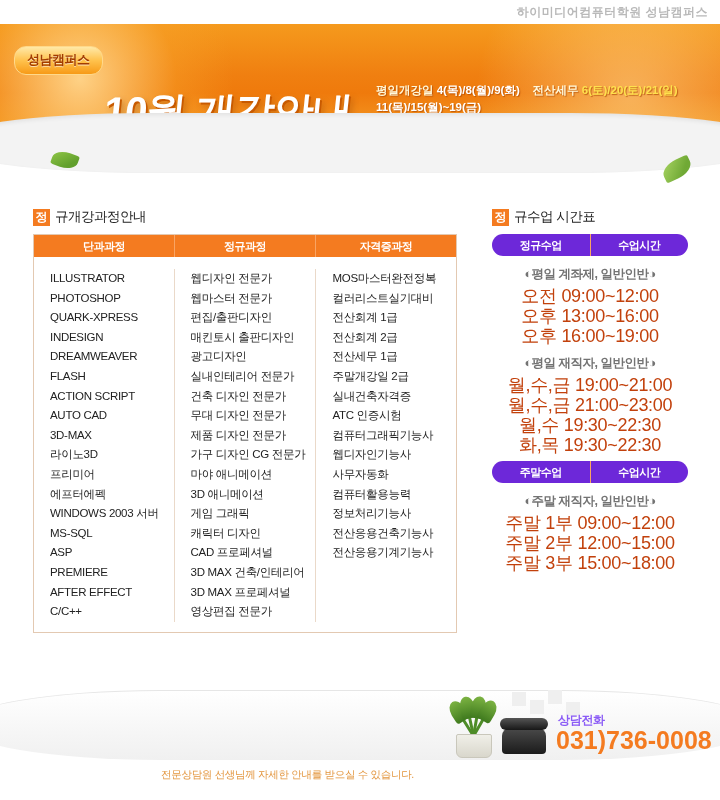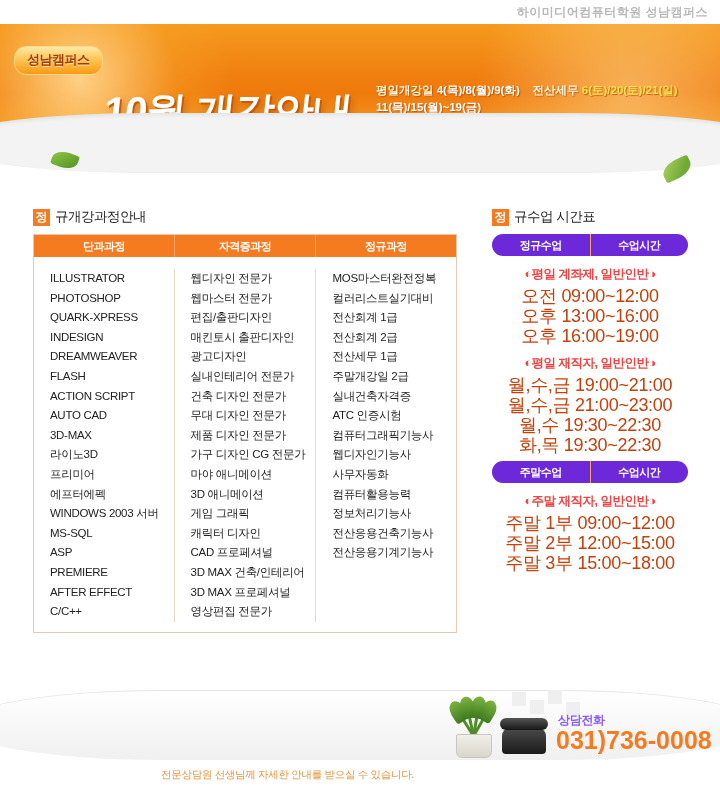--- a/index.html
+++ b/index.html
@@ -205,21 +205,21 @@
     letter-spacing: -0.5px;
   }
   .rt-head div:first-child { border-right: 1px solid #f9a463; }
   .rt-block {
     padding: 10px 0 6px 0;
     text-align: center;
   }
   .rt-group-title {
     font-size: 12.5px;
     font-weight: bold;
-    color: #ef4444;
+    color: #737373;
     letter-spacing: -0.5px;
     margin-bottom: 3px;
     white-space: nowrap;
   }
   .rt-line {
     font-size: 18px;
     color: #c2410c;
     line-height: 20px;
     white-space: nowrap;
     letter-spacing: -0.3px;
@@ -342,22 +342,22 @@
   <div class="leaf v2" style="left:330px; top:716px; width:26px; height:16px; transform:rotate(15deg);"></div>
 
   <div class="sec-head" style="left:33px; top:208px;">
     <div class="sec-sq">정</div>
     <div class="sec-txt">규개강과정안내</div>
   </div>
 
   <div class="left-table">
     <div class="lt-head">
       <div>단과과정</div>
+      <div>정규과정</div>
       <div>자격증과정</div>
-      <div>정규과정</div>
     </div>
     <div class="lt-body">
       <div class="lt-col" id="col1">
           <div>ILLUSTRATOR</div>
           <div>PHOTOSHOP</div>
           <div>QUARK-XPRESS</div>
           <div>INDESIGN</div>
           <div>DREAMWEAVER</div>
           <div>FLASH</div>
           <div>ACTION SCRIPT</div>

